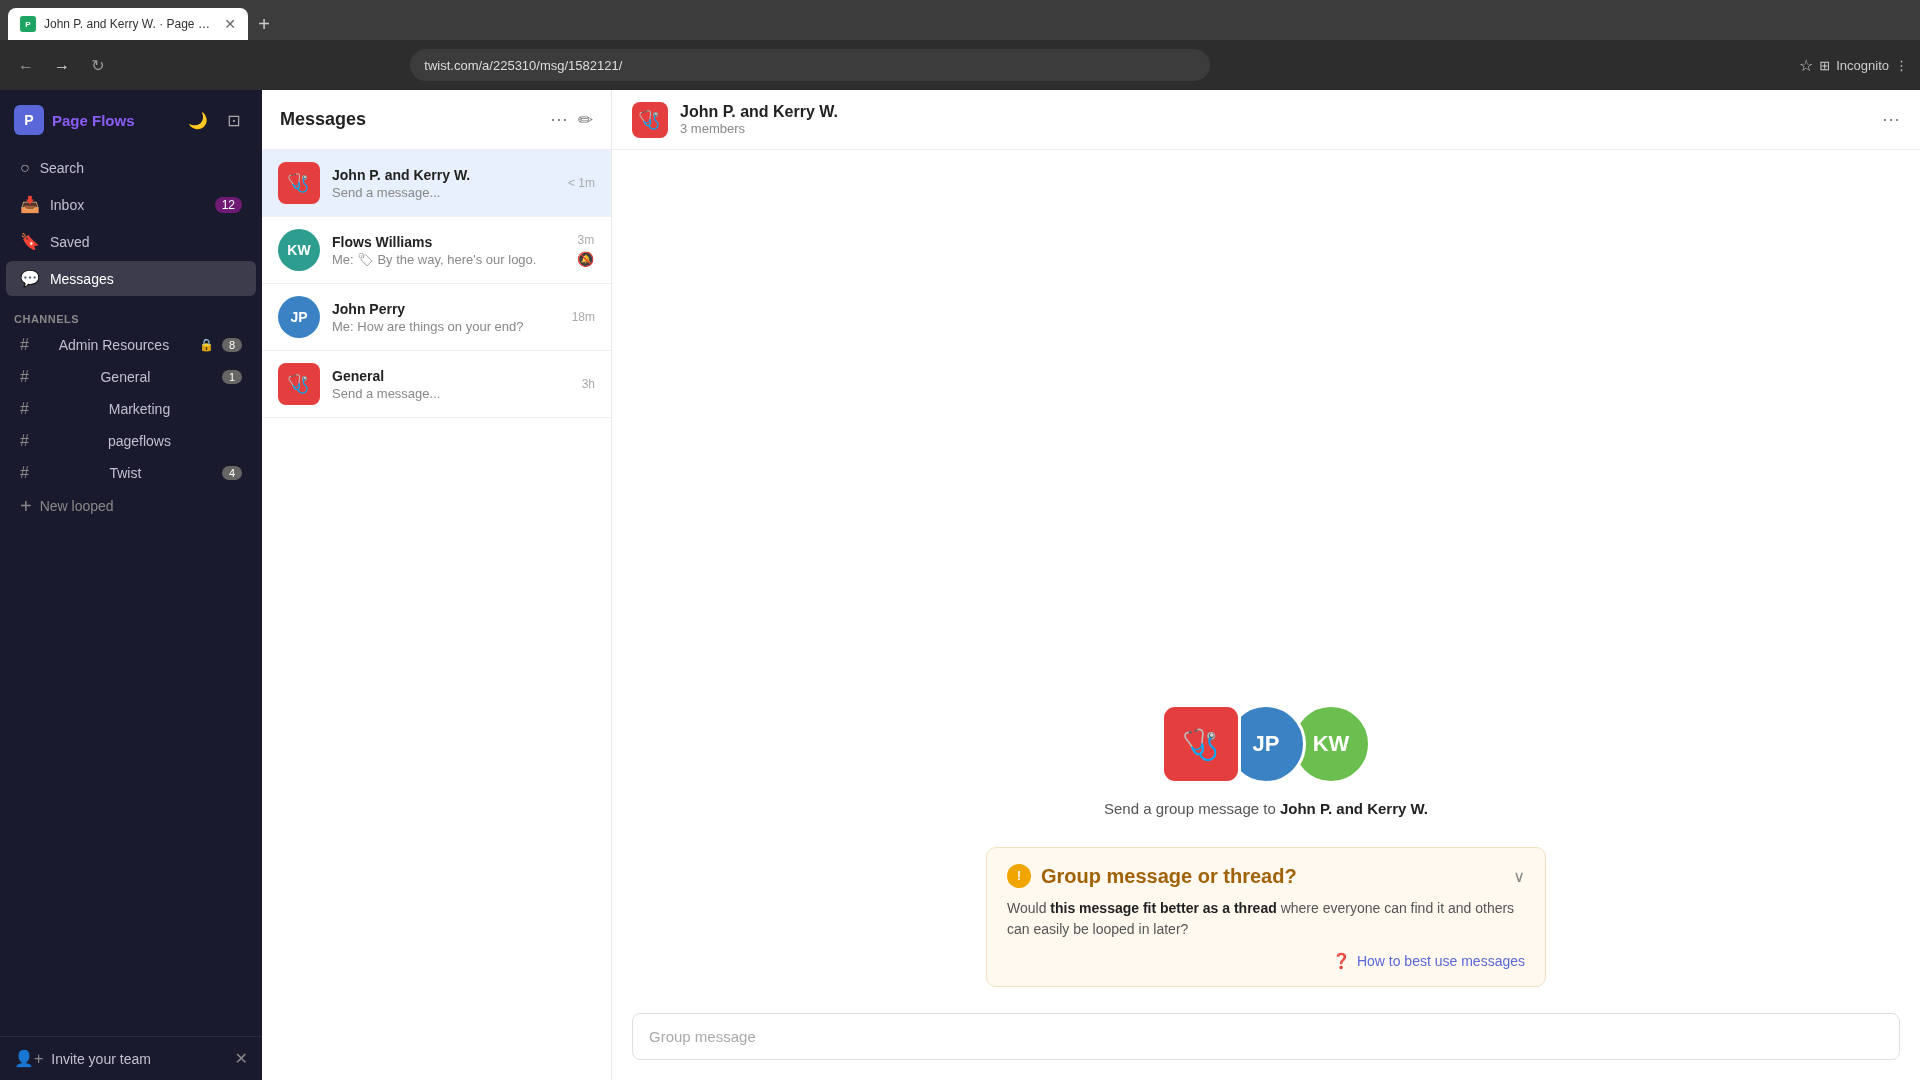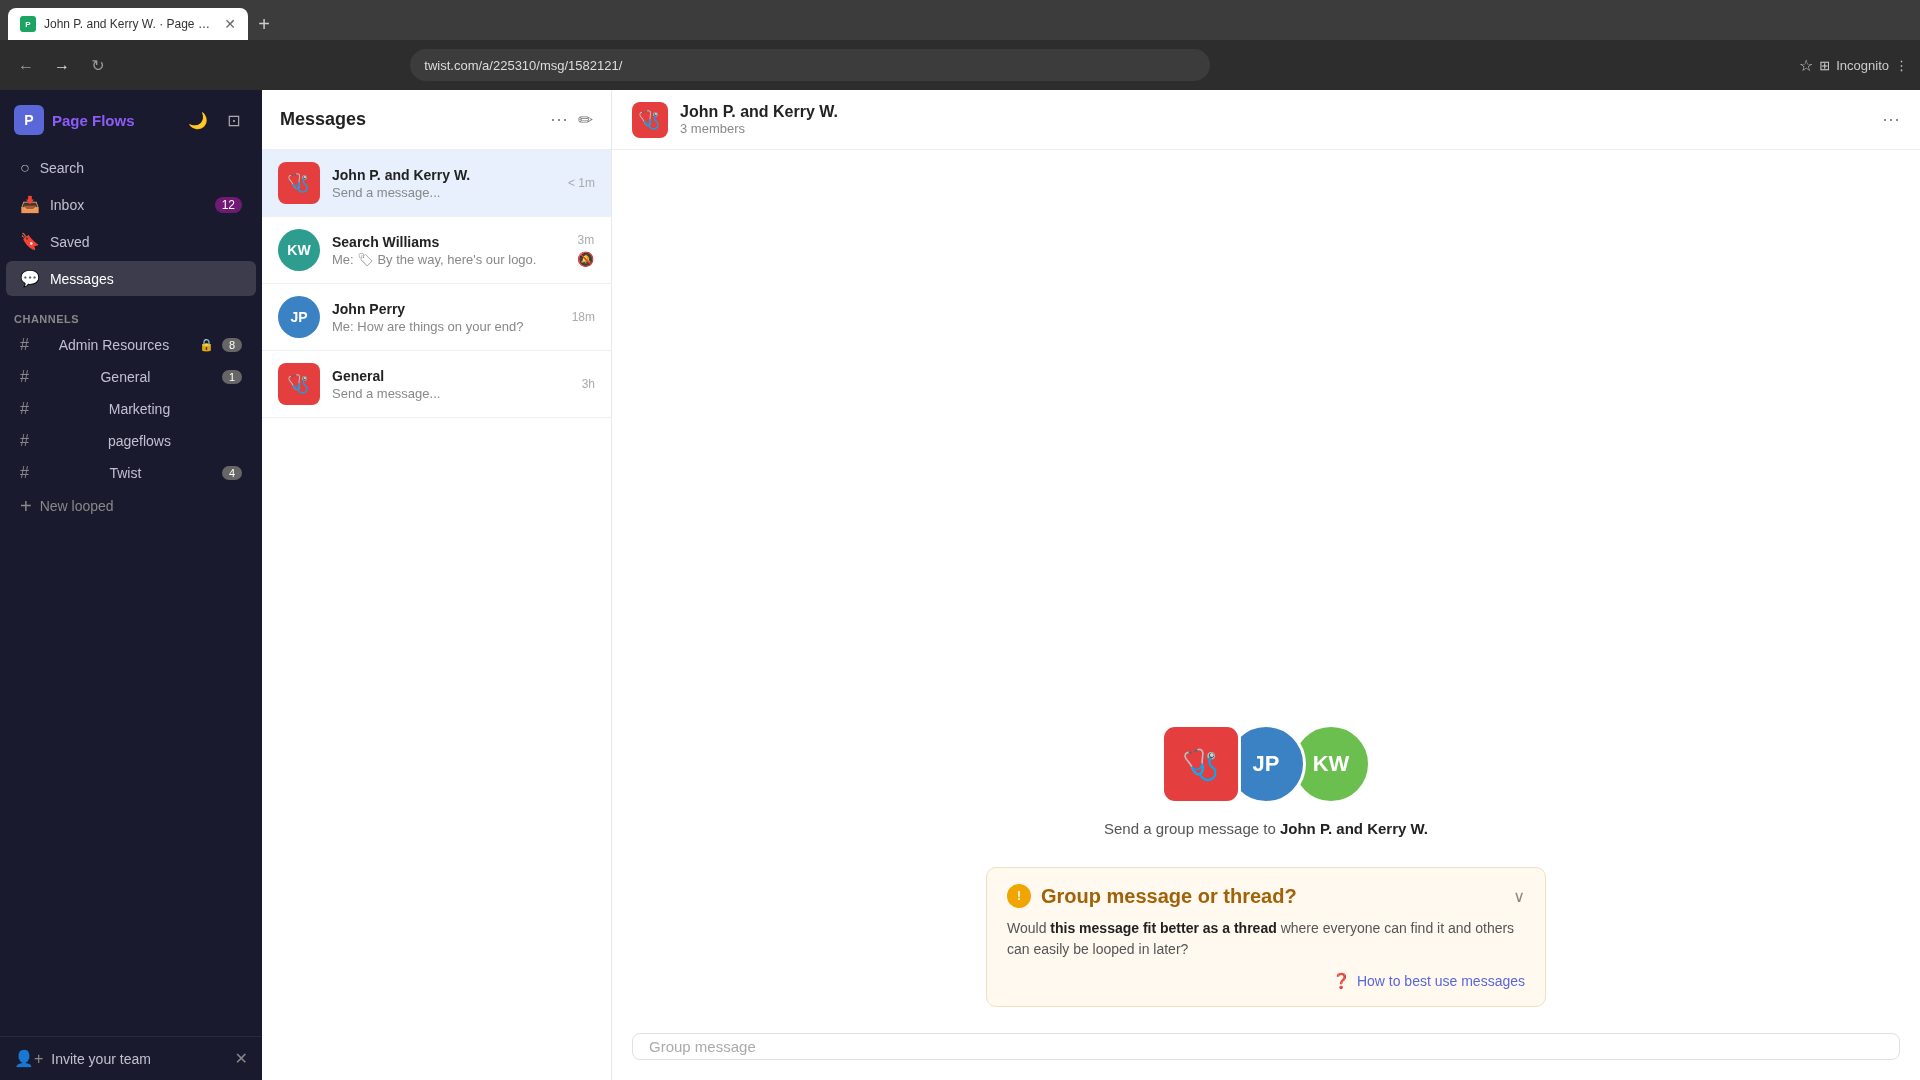--- a/index.html
+++ b/index.html
@@ -96,21 +96,21 @@
     .hint-card { background: #fff9f0; border: 1px solid #f0e0c0; border-radius: 10px; padding: 16px 20px; width: 100%; max-width: 560px; margin-bottom: 16px; }
     .hint-card-header { display: flex; align-items: center; gap: 10px; margin-bottom: 10px; }
     .hint-icon { width: 24px; height: 24px; background: #f0a500; border-radius: 50%; display: flex; align-items: center; justify-content: center; color: white; font-size: 12px; font-weight: 700; flex-shrink: 0; }
     .hint-title { font-size: 20px; font-weight: 600; color: #a16207; flex: 1; }
     .hint-chevron { color: #888; cursor: pointer; }
     .hint-body { font-size: 14px; color: #555; line-height: 1.5; }
     .hint-body strong { font-weight: 700; color: #222; }
     .hint-link { display: flex; align-items: center; gap: 6px; font-size: 14px; color: #5a67d8; cursor: pointer; margin-top: 12px; justify-content: flex-end; }
     .hint-link-icon { font-size: 15px; }
 
-    .message-input-area { width: 100%; max-width: 100%; border: 1px solid #e0e0e0; border-radius: 8px; padding: 4px 16px; font-size: 15px; color: #aaa; cursor: text; margin-top: 10px; }
+    .message-input-area { width: 100%; max-width: 100%; border: 1px solid #e0e0e0; border-radius: 8px; padding: 14px 16px; font-size: 15px; color: #aaa; cursor: text; margin-top: 10px; }
 
     
     .plus-btn { font-size: 20px; line-height: 1; }
   </style>
 </head>
 <body>
 
 <div class="browser-chrome">
   <div class="browser-tabs">
     <div class="browser-tab">
@@ -229,21 +229,21 @@
       <div class="msg-meta">
         <span class="msg-time">&lt; 1m</span>
       </div>
     </div>
 
     <div class="message-list-item">
       <div class="avatar-container">
         <div class="avatar avatar-green-teal">KW</div>
       </div>
       <div class="msg-content">
-        <div class="msg-name">Search Williams</div>
+        <div class="msg-name">Flows Williams</div>
         <div class="msg-preview">
           <span>Me: 🏷 By the way, here's our logo.</span>
         </div>
       </div>
       <div class="msg-meta">
         <span class="msg-time">3m</span>
         <span class="mute-icon">🔕</span>
       </div>
     </div>
 

